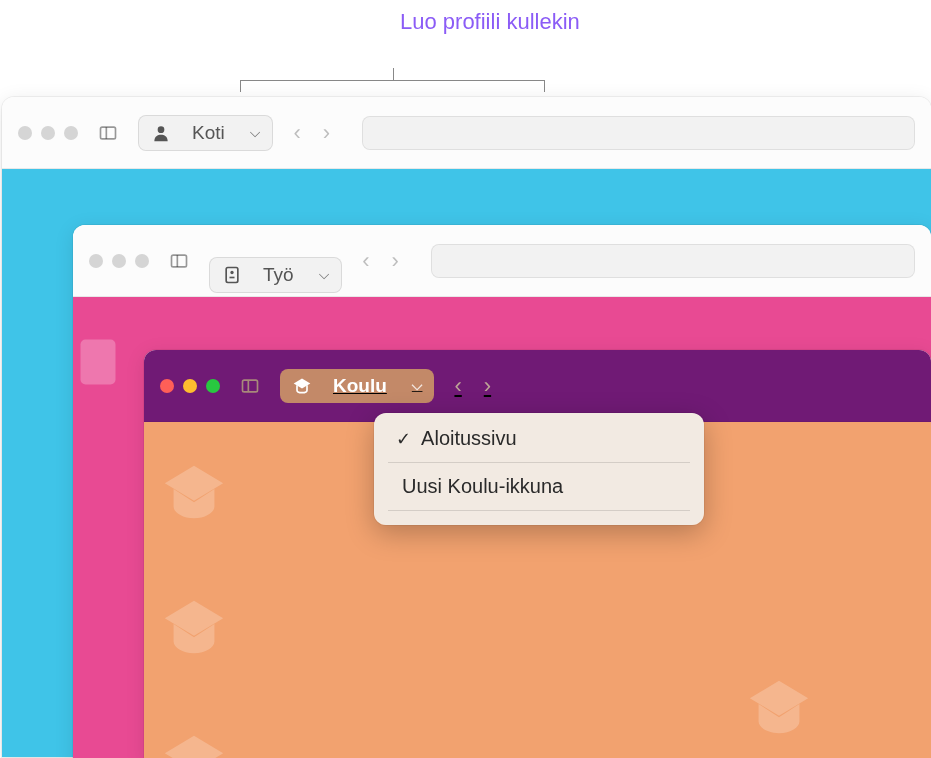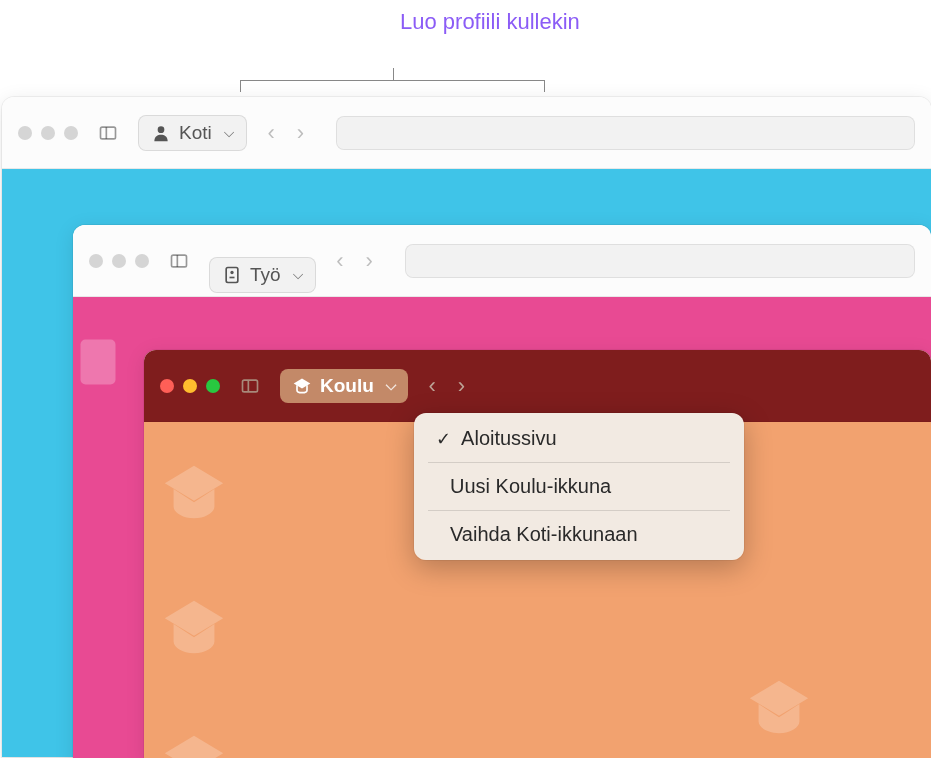--- a/index.html
+++ b/index.html
@@ -104,21 +104,21 @@
       height: 30px;
       display: flex;
       align-items: center;
       justify-content: center;
       color: rgba(0,0,0,0.4);
     }
     
     .profile-button {
       display: flex;
       align-items: center;
-      gap: 8px;
+      gap: 21px;
       padding: 6px 12px;
       border-radius: 8px;
       font-size: 19px;
       font-weight: 500;
     }
     
     .nav-arrows {
       display: flex;
       gap: 22px;
       margin-left: 6px;
@@ -204,22 +204,23 @@
     .window-3 {
       top: 350px;
       left: 144px;
       right: 0;
       height: 410px;
       background: #fff;
     }
     
     .window-3 .toolbar {
       height: 72px;
-      background: #7f1d1d;
+      background: #701a75;
       border-bottom: 1px solid rgba(0,0,0,0.04);
+      text-decoration: underline;
     }
     
     .window-3 .profile-button {
       background: #c38968;
       color: #fff;
       border: none;
       font-weight: 600;
     }
     
     .window-3 .sidebar-toggle {
@@ -240,40 +241,39 @@
     .dropdown-menu {
       position: absolute;
       top: 63px;
       left: 230px;
       width: 330px;
       background: linear-gradient(#f2eae2, #f2eae2);
       border-radius: 12px;
       box-shadow: 0 8px 28px rgba(0,0,0,0.25), 0 0 0 1px rgba(0,0,0,0.05);
       padding: 8px 0;
       z-index: 100;
-      margin-left: 40px;
     }
     
     .dropdown-item {
       padding: 6px 22px;
       font-size: 20px;
       color: #2a2a2a;
       display: flex;
       align-items: center;
       gap: 8px;
     }
     
     .dropdown-item.checked::before {
       content: '✓';
       font-size: 18px;
       margin-right: 2px;
     }
     
     .dropdown-item:not(.checked) {
-      padding-left: 36px;
+      padding-left: 28px;
     }
     
     .dropdown-divider {
       height: 1px;
       background: rgba(0,0,0,0.12);
       margin: 6px 14px;
     }
     
     .icon-svg {
       width: 20px;
@@ -429,17 +429,14 @@
 
   <div class="dropdown-menu">
     <div class="dropdown-item checked">
       <span>Aloitussivu</span>
     </div>
     <div class="dropdown-divider"></div>
     <div class="dropdown-item">
       <span>Uusi Koulu-ikkuna</span>
     </div>
     <div class="dropdown-divider"></div>
-    <div class="dropdown-item">
-      <span>Vaihda Koti-ikkunaan</span>
-    </div>
   </div>
 </div>
 
 </body></html>

